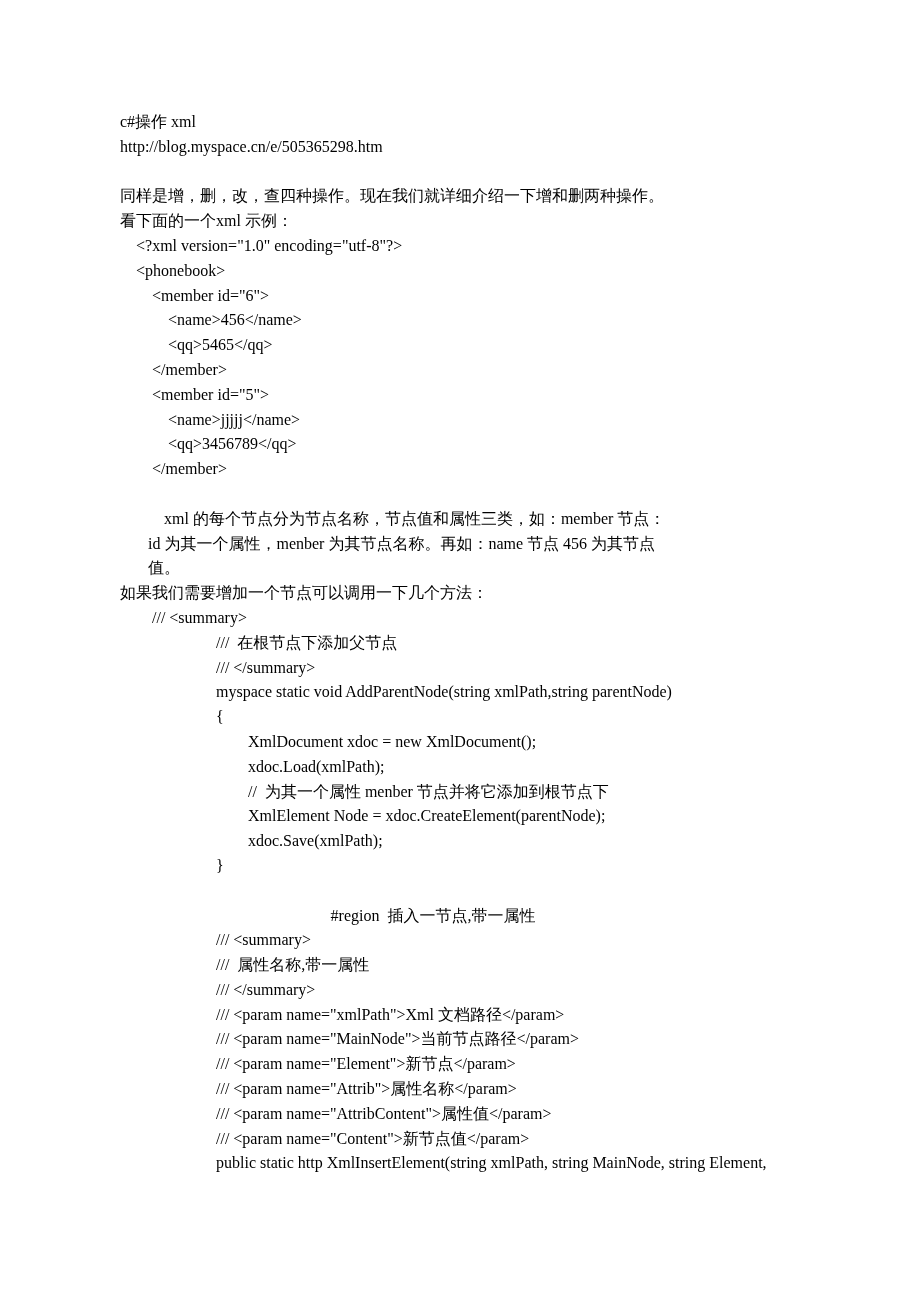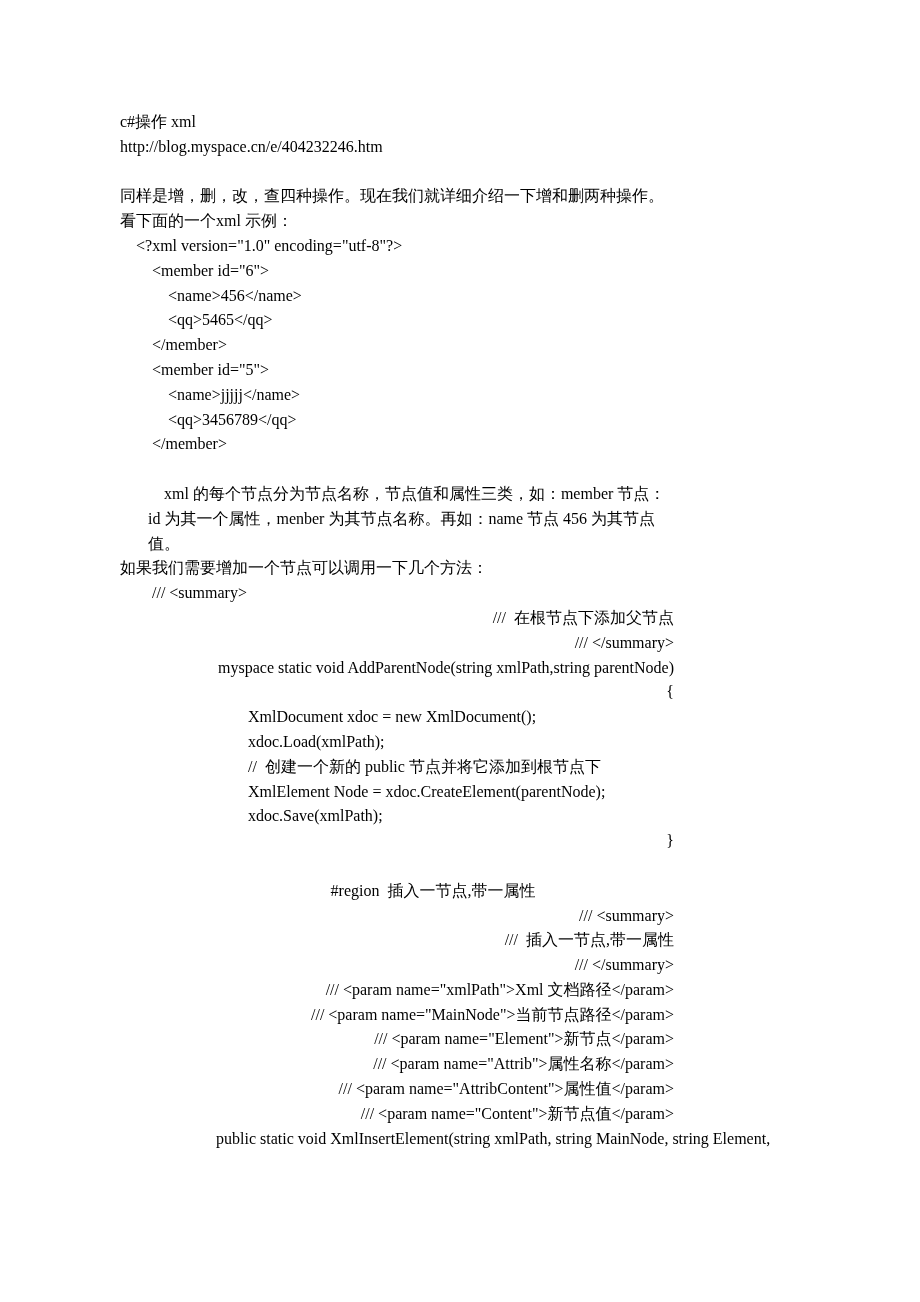--- a/index.html
+++ b/index.html
@@ -18,37 +18,38 @@
   }
   .line {
     white-space: pre;
   }
   .blank {
     height: 1.55em;
   }
   .in1 { padding-left: 1em; }
   .in2 { padding-left: 2em; }
   .in3 { padding-left: 3em; }
-  .in6 { padding-left: 6em; text-align: right; }
+  .in6 { padding-left: 6em; }
   .in8 { padding-left: 8em; }
   .in4h { padding-left: 4.5em; text-align: center; }
 </style>
 </head>
 <body>
 
 <div class="page">
 
   <div class="line">c#操作 xml</div>
-  <div class="line">http://blog.myspace.cn/e/404232246.htm</div>
+  <div class="line">http://blog.myspace.cn/e/505365298.htm</div>
 
   <div class="blank"></div>
 
   <div style="white-space:normal;">同样是增，删，改，查四种操作。现在我们就详细介绍一下增和删两种操作。看下面的一个xml 示例：</div>
 
   <div class="line in1">&lt;?xml version="1.0" encoding="utf-8"?&gt;</div>
+  <div class="line in1">&lt;phonebook&gt;</div>
   <div class="line in2">&lt;member id="6"&gt;</div>
   <div class="line in3">&lt;name&gt;456&lt;/name&gt;</div>
   <div class="line in3">&lt;qq&gt;5465&lt;/qq&gt;</div>
   <div class="line in2">&lt;/member&gt;</div>
   <div class="line in2">&lt;member id="5"&gt;</div>
   <div class="line in3">&lt;name&gt;jjjjj&lt;/name&gt;</div>
   <div class="line in3">&lt;qq&gt;3456789&lt;/qq&gt;</div>
   <div class="line in2">&lt;/member&gt;</div>
 
   <div class="blank"></div>
@@ -56,32 +57,32 @@
   <div style="white-space:pre-wrap;margin-left:28px;">    xml 的每个节点分为节点名称，节点值和属性三类，如：member 节点：id 为其一个属性，menber 为其节点名称。再如：name 节点 456 为其节点值。</div>
   <div>如果我们需要增加一个节点可以调用一下几个方法：</div>
 
   <div class="line in2">/// &lt;summary&gt;</div>
   <div class="line in6">///  在根节点下添加父节点</div>
   <div class="line in6">/// &lt;/summary&gt;</div>
   <div class="line in6">myspace static void AddParentNode(string xmlPath,string parentNode)</div>
   <div class="line in6">{</div>
   <div class="line in8">XmlDocument xdoc = new XmlDocument();</div>
   <div class="line in8">xdoc.Load(xmlPath);</div>
-  <div class="line in8">//  创建一个新的 public 节点并将它添加到根节点下</div>
+  <div class="line in8">//  为其一个属性 menber 节点并将它添加到根节点下</div>
   <div class="line in8">XmlElement Node = xdoc.CreateElement(parentNode);</div>
   <div class="line in8">xdoc.Save(xmlPath);</div>
   <div class="line in6">}</div>
 
   <div class="blank"></div>
 
   <div class="line in4h">#region  插入一节点,带一属性</div>
   <div class="line in6">/// &lt;summary&gt;</div>
-  <div class="line in6">///  插入一节点,带一属性</div>
+  <div class="line in6">///  属性名称,带一属性</div>
   <div class="line in6">/// &lt;/summary&gt;</div>
   <div class="line in6">/// &lt;param name="xmlPath"&gt;Xml 文档路径&lt;/param&gt;</div>
   <div class="line in6">/// &lt;param name="MainNode"&gt;当前节点路径&lt;/param&gt;</div>
   <div class="line in6">/// &lt;param name="Element"&gt;新节点&lt;/param&gt;</div>
   <div class="line in6">/// &lt;param name="Attrib"&gt;属性名称&lt;/param&gt;</div>
   <div class="line in6">/// &lt;param name="AttribContent"&gt;属性值&lt;/param&gt;</div>
   <div class="line in6">/// &lt;param name="Content"&gt;新节点值&lt;/param&gt;</div>
-  <div class="line in6">public static void XmlInsertElement(string xmlPath, string MainNode, string Element,</div>
+  <div class="line in6">public static http XmlInsertElement(string xmlPath, string MainNode, string Element,</div>
 
 </div>
 
 </body></html>

